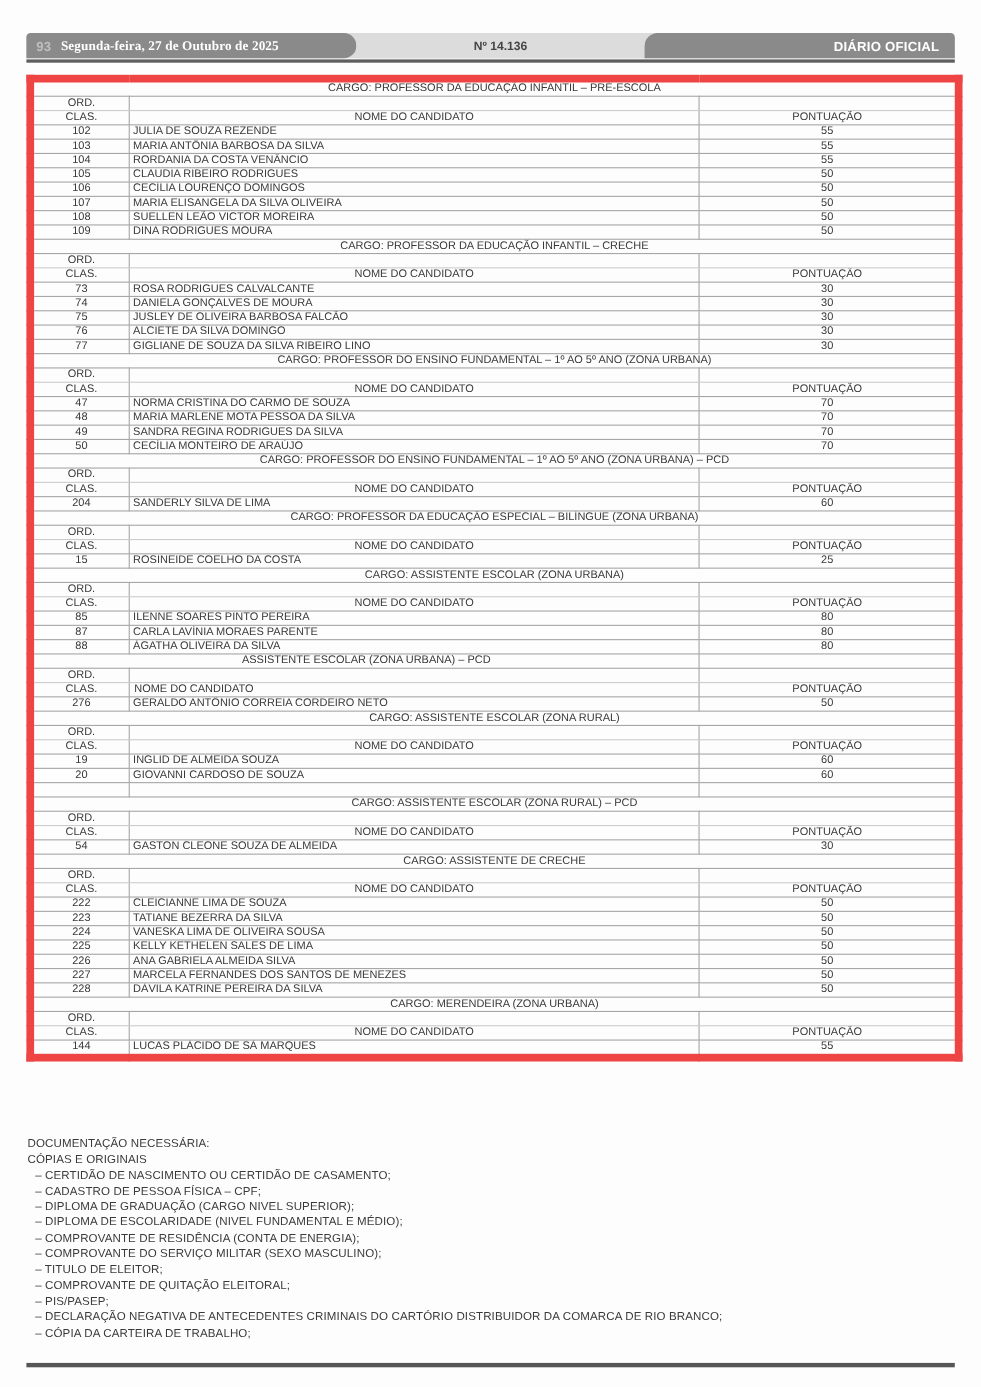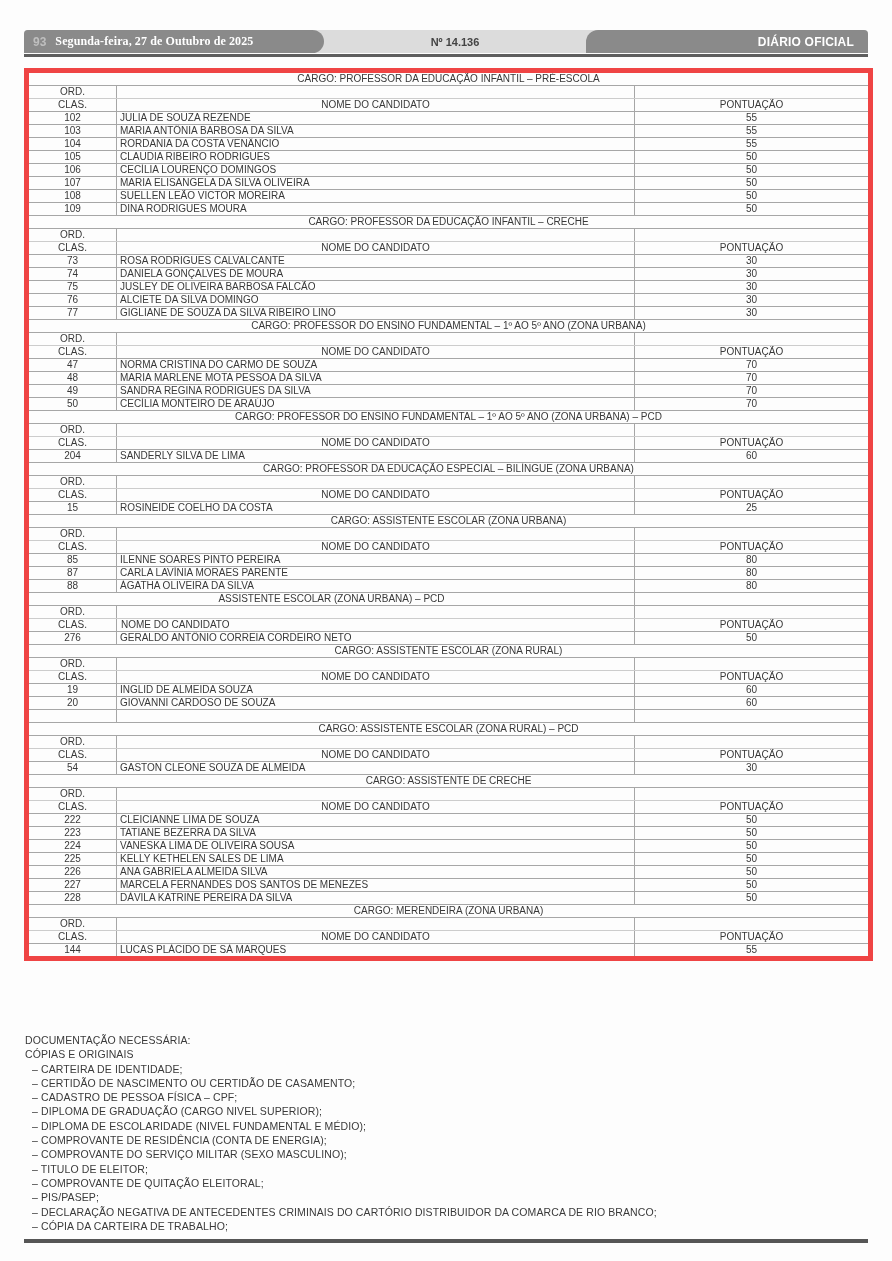--- a/index.html
+++ b/index.html
@@ -60,21 +60,21 @@
     font-size: 10px; color: #383838;
     table-layout: fixed;
   }
   table.results td {
     border: 1px solid #a6a6a6;
     height: 13px; padding: 0 3px;
     line-height: 12px;
     white-space: nowrap; overflow: hidden;
     vertical-align: middle;
   }
-  table.results { border: 5px solid #ef4444; }
+  table.results { border: 7px solid #ef4444; }
   td.cargo { text-align: center; }
   td.ord-label, td.clas-label { text-align: center; }
   tr.ord-row td { border-bottom-color: #cccccc; margin-left: 18px; }
   td.name-header { text-align: center; }
   td.name-header.left { text-align: left; padding-left: 4px; }
   td.score-header { text-align: center; }
   td.cell-ord { text-align: center; }
   td.cell-name { text-align: left; padding-left: 4px; }
   td.cell-score { text-align: center; }
   col.c-ord { width: 90px; }
@@ -443,21 +443,20 @@
             <td class="cell-score">55</td>
           </tr>
         </tbody>
     </table>
   </div>
 
   <div class="docs">
     <div class="doc-item">DOCUMENTAÇÃO NECESSÁRIA:</div>
     <div class="doc-item">CÓPIAS E ORIGINAIS</div>
     <div>
-        <div class="doc-item indented"> – CARTEIRA DE IDENTIDADE;</div>
         <div class="doc-item indented"> – CERTIDÃO DE NASCIMENTO OU CERTIDÃO DE CASAMENTO;</div>
         <div class="doc-item indented"> – CADASTRO DE PESSOA FÍSICA – CPF;</div>
         <div class="doc-item indented"> – DIPLOMA DE GRADUAÇÃO (CARGO NIVEL SUPERIOR);</div>
         <div class="doc-item indented"> – DIPLOMA DE ESCOLARIDADE (NIVEL FUNDAMENTAL E MÉDIO);</div>
         <div class="doc-item indented"> – COMPROVANTE DE RESIDÊNCIA (CONTA DE ENERGIA);</div>
         <div class="doc-item indented"> – COMPROVANTE DO SERVIÇO MILITAR (SEXO MASCULINO);</div>
         <div class="doc-item indented"> – TITULO DE ELEITOR;</div>
         <div class="doc-item indented"> – COMPROVANTE DE QUITAÇÃO ELEITORAL;</div>
         <div class="doc-item indented"> – PIS/PASEP;</div>
         <div class="doc-item indented"> – DECLARAÇÃO NEGATIVA DE ANTECEDENTES CRIMINAIS DO CARTÓRIO DISTRIBUIDOR DA COMARCA DE RIO BRANCO;</div>

